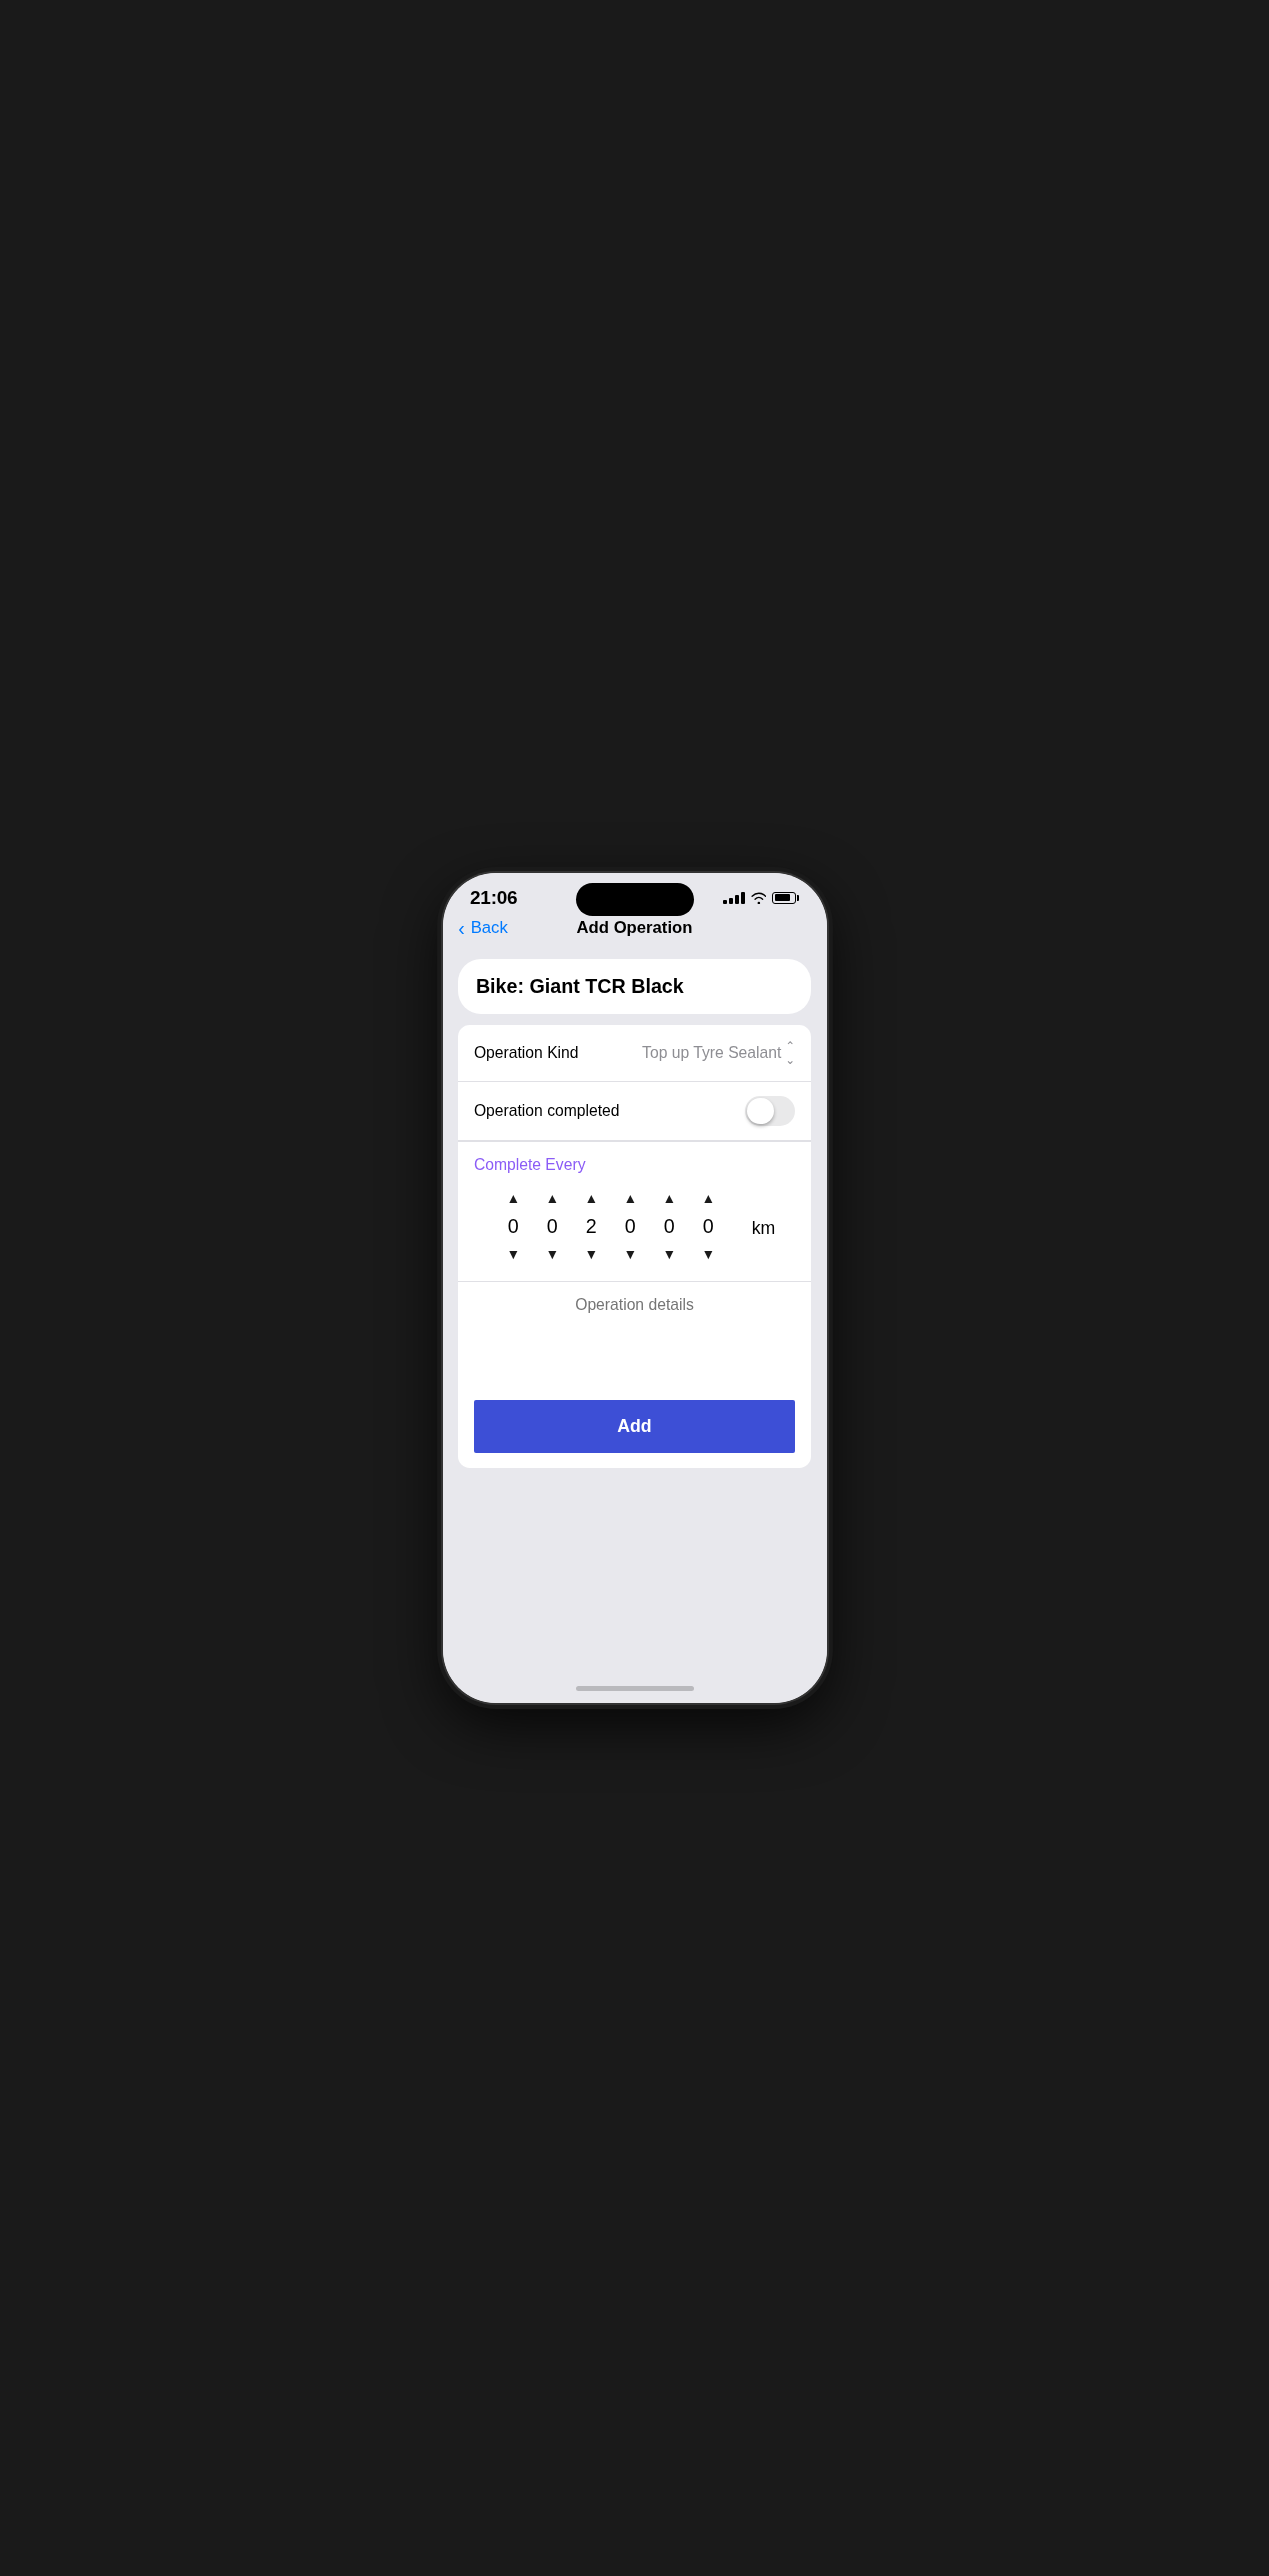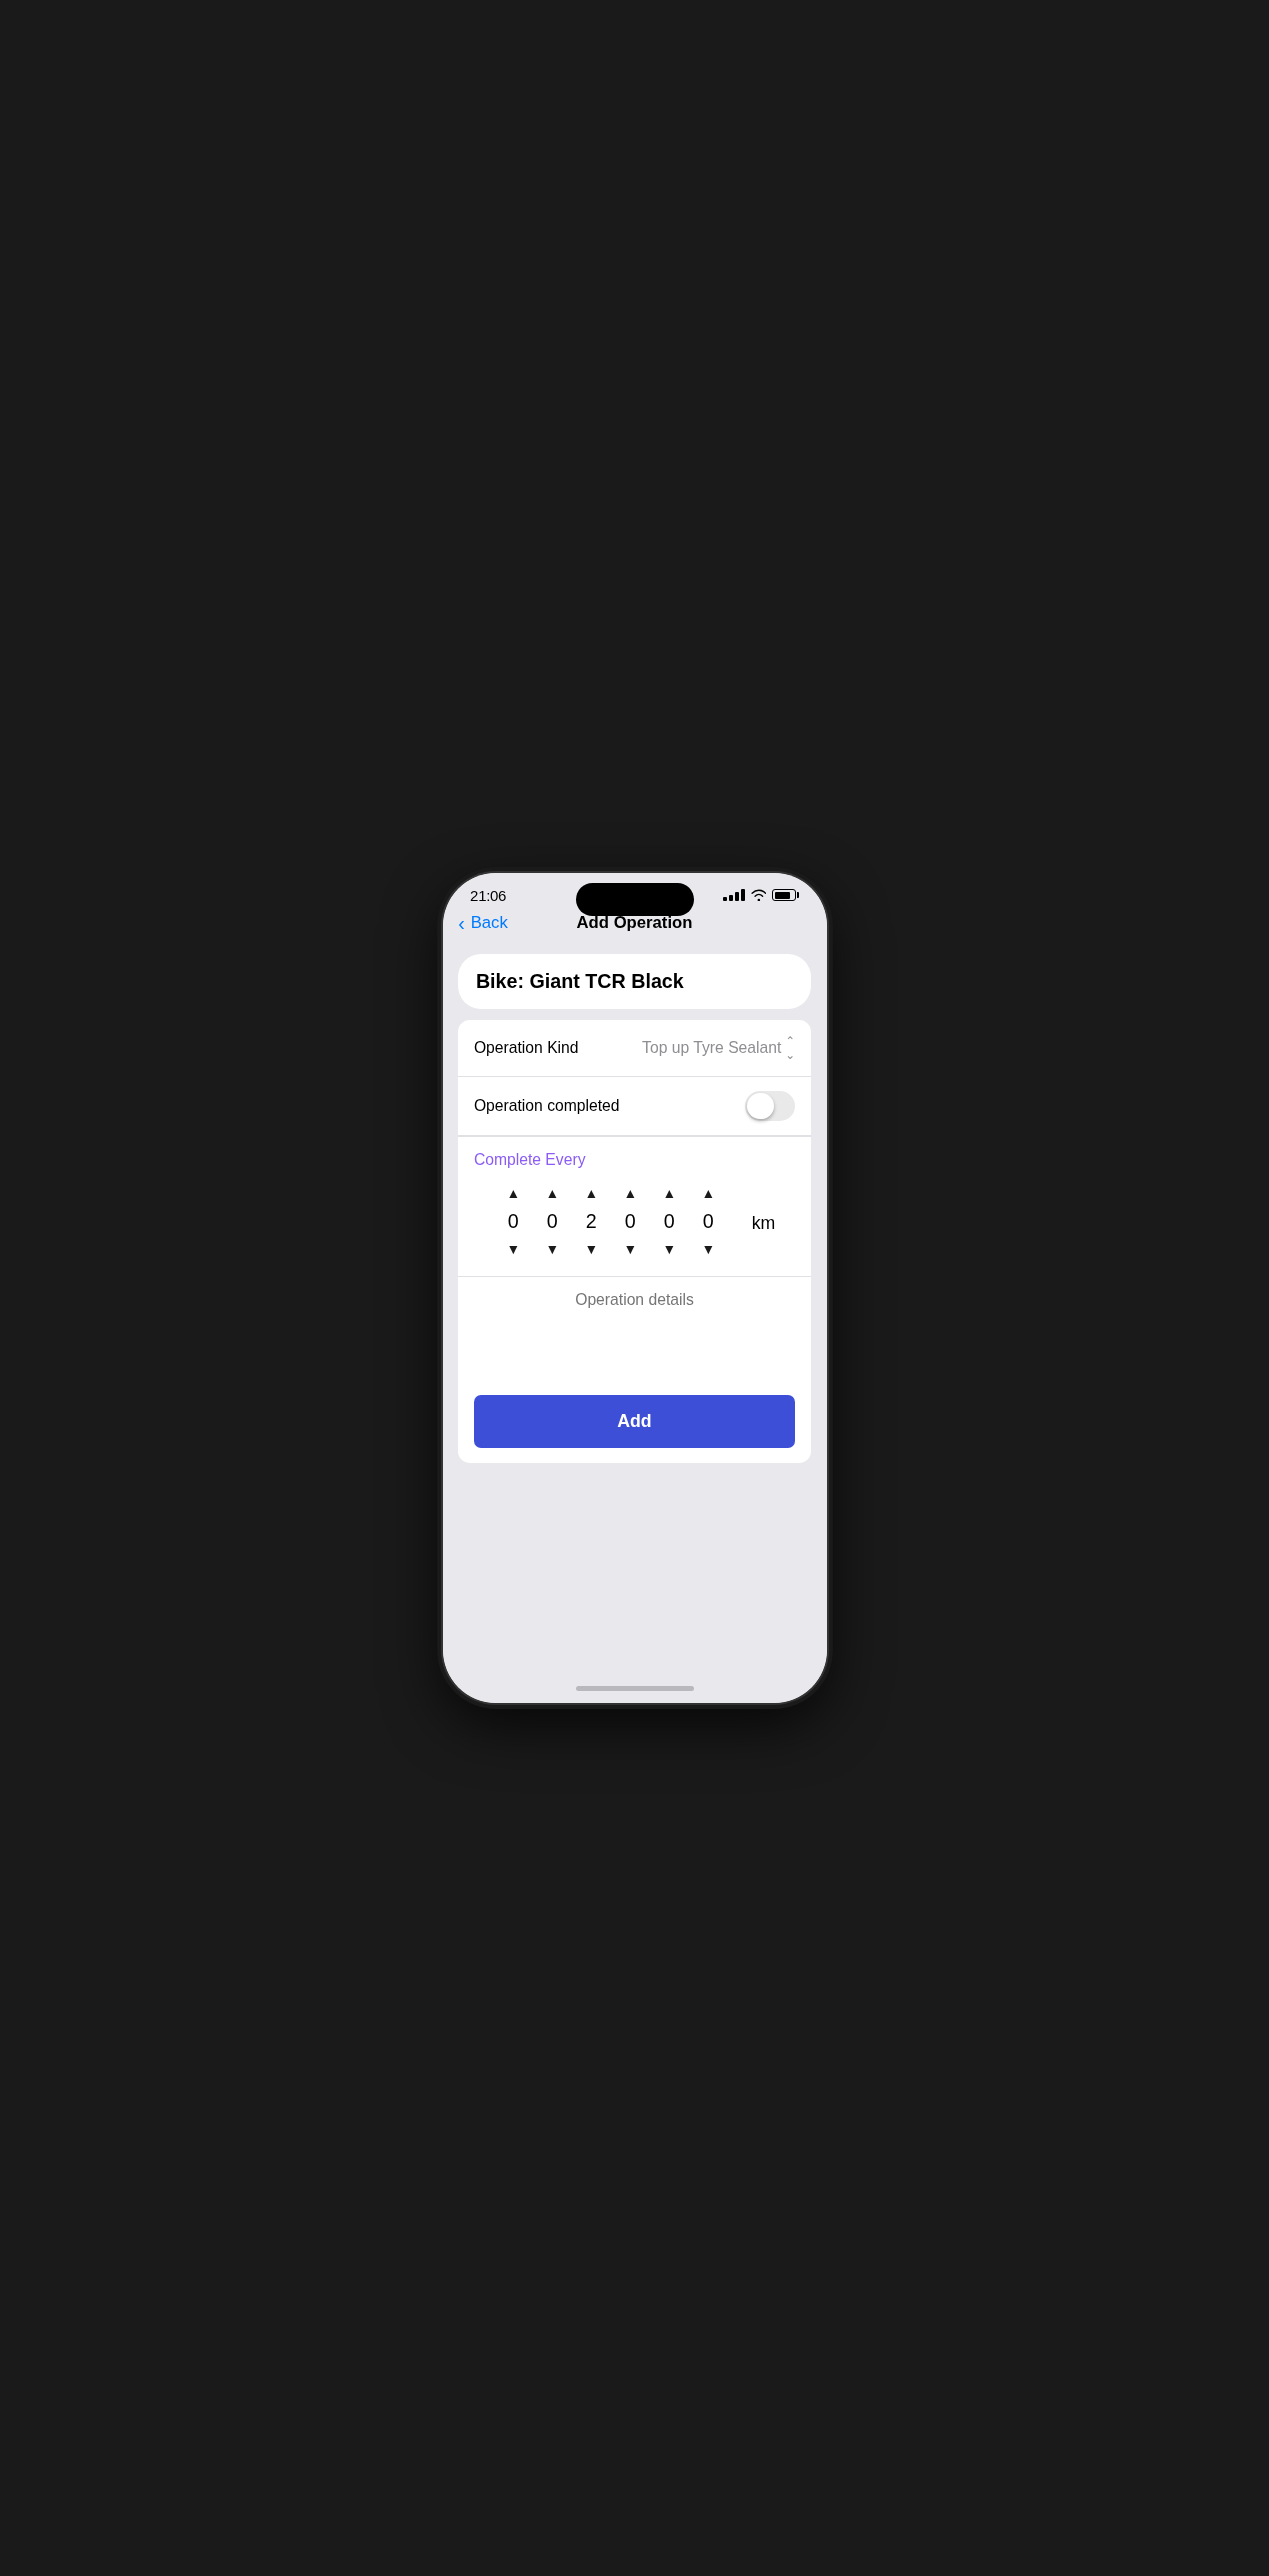--- a/index.html
+++ b/index.html
@@ -63,22 +63,22 @@
     .status-bar {
       display: flex;
       justify-content: space-between;
       align-items: center;
       padding: 13.8px 27.6px 3.9px;
       position: relative;
       z-index: 10;
     }
 
     .status-time {
-      font-size: 15px;
-      font-weight: 400;
+      font-size: 19px;
+      font-weight: 700;
       color: #000;
       letter-spacing: -0.3px;
     }
 
     .dynamic-island {
       position: absolute;
       left: 50%;
       transform: translateX(-50%);
       top: 9.8px;
       width: 118px;
@@ -337,21 +337,21 @@
       font-family: inherit;
       background: transparent;
       text-align: center;
     }
 
     
     .add-button {
       background: #3D4FD6;
       color: #fff;
       border: none;
-      border-radius: 7px;
+      border-radius: 2px;
       padding: 15.7px;
       font-size: 17.7px;
       font-weight: 600;
       width: 100%;
       cursor: pointer;
       margin-top: 3.9px;
     }
 
     
     .home-indicator {

